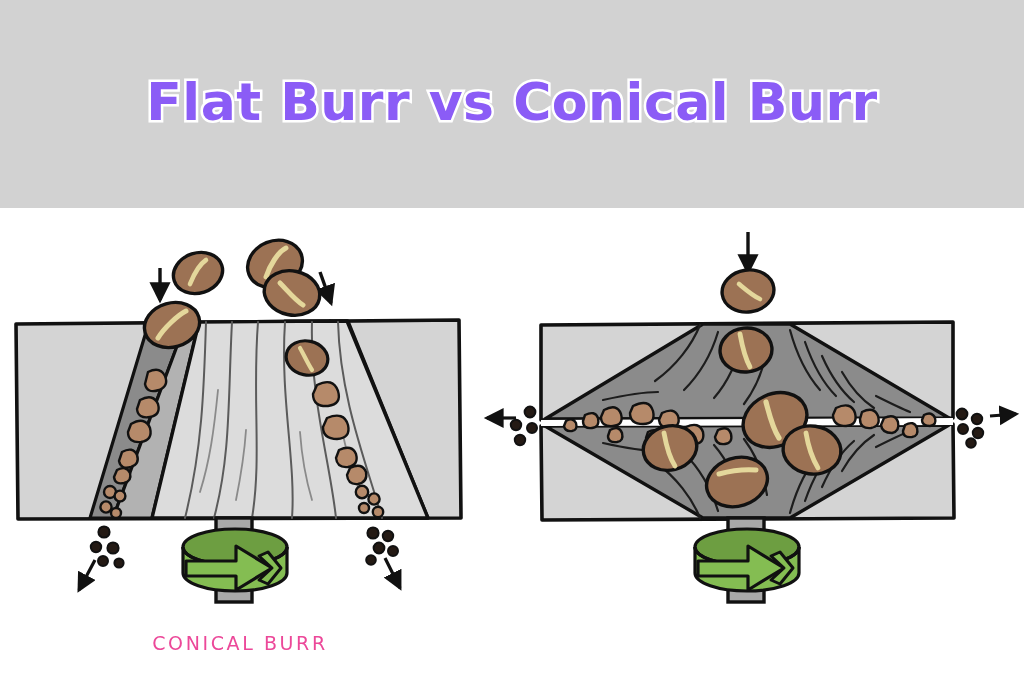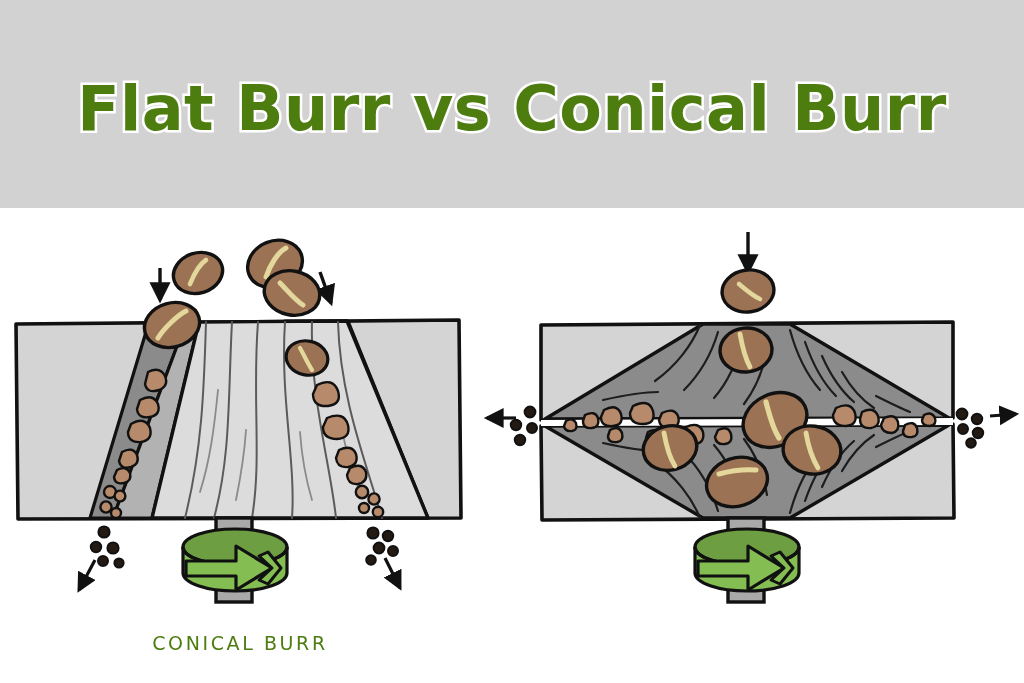--- a/index.html
+++ b/index.html
@@ -27,40 +27,40 @@
     background: #d2d2d2;
   }
   #title {
     position: absolute;
     left: 0;
     top: 72px;
     width: 1024px;
     text-align: center;
     font-family: "DejaVu Sans", sans-serif;
     font-weight: bold;
-    font-size: 62px;
+    font-size: 52px;
     letter-spacing: 0.5px;
-    color: #4d7c0f;
+    color: #8b5cf6;
     white-space: nowrap;
     -webkit-text-stroke: 5px #ffffff;
     paint-order: stroke fill;
     text-shadow:
       0 0 1px #ffffff;
   }
   .diagram-svg {
     position: absolute;
     top: 0;
     left: 0;
   }
   .caption {
     position: absolute;
     font-family: "DejaVu Sans", sans-serif;
     font-size: 19px;
     letter-spacing: 2.6px;
-    color: #4d7c0f;
+    color: #ec4899;
     text-align: center;
     white-space: nowrap;
   }
   #caption-conical {
     left: 60px;
     top: 632px;
     width: 360px;
   }
   #caption-flat {
     left: 580px;

